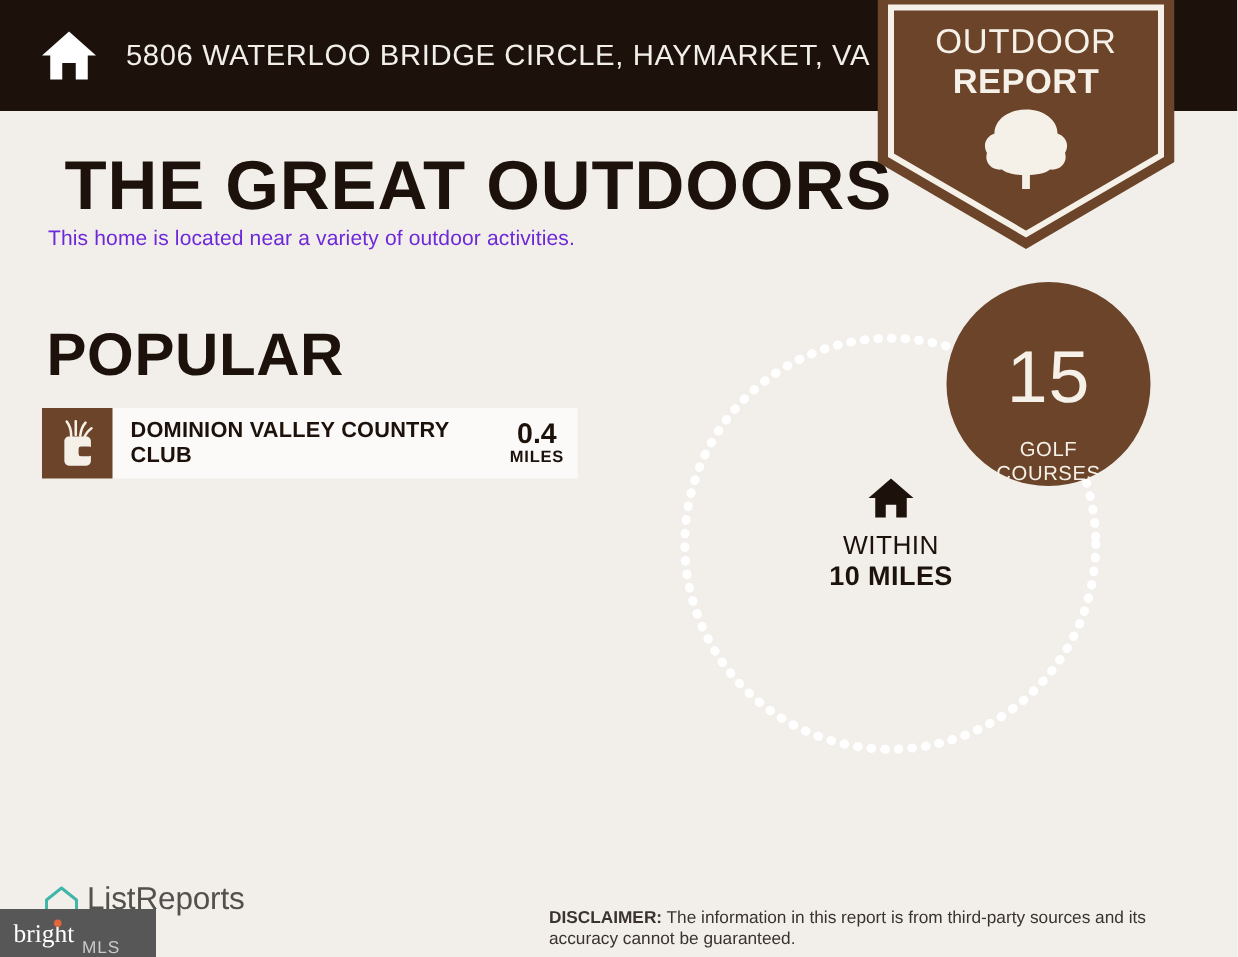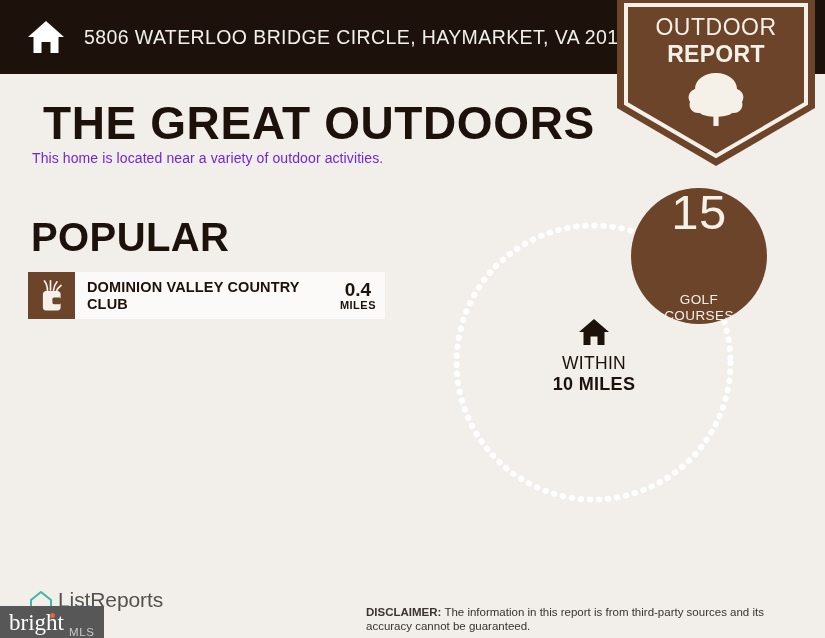--- a/index.html
+++ b/index.html
@@ -40,21 +40,21 @@
     color: #F2EFEB;
     font-size: 19.5px;
     letter-spacing: 0.4px;
     font-weight: 400;
     white-space: nowrap;
   }
 
   
   #badge {
     position: absolute;
-    left: 617px; top: 0;
+    left: 585px; top: 0;
     width: 190px; height: 166px;
     z-index: 5;
   }
   #badge svg { display: block; width: 198px; height: 166px; }
   #badge-text {
     position: absolute;
     left: 0; top: 14px;
     width: 198px;
     text-align: center;
     color: #F6F1E8;
@@ -188,21 +188,22 @@
   #count-bubble {
     position: absolute;
     left: 631px; top: 188px;
     width: 136px; height: 136px;
     border-radius: 50%;
     background: #6B4429;
     z-index: 4;
     display: flex;
     flex-direction: column;
     align-items: center;
-    justify-content: space-between;
+    justify-content: flex-end;
+    gap: 12px;
   }
   #count-value {
     font-size: 49px;
     font-weight: 300;
     color: #F6F1E8;
     line-height: 48px;
     letter-spacing: 0.5px;
   }
   #count-label {
     margin-top: 4px;
@@ -246,21 +247,21 @@
     left: 0; top: 606px;
     width: 104px; height: 32px;
     background: #575757;
     z-index: 9;
     display: flex;
     align-items: center;
     padding-left: 9px;
   }
   #bright-word {
     font-family: "Liberation Serif", serif;
-    font-size: 23px;
+    font-size: 17px;
     color: #FFFFFF;
     line-height: 23px;
     position: relative;
   }
   #bright-dot {
     position: absolute;
     right: 9px; top: 2px;
     width: 5px; height: 5px;
     border-radius: 50%;
     background: #E2663B;

